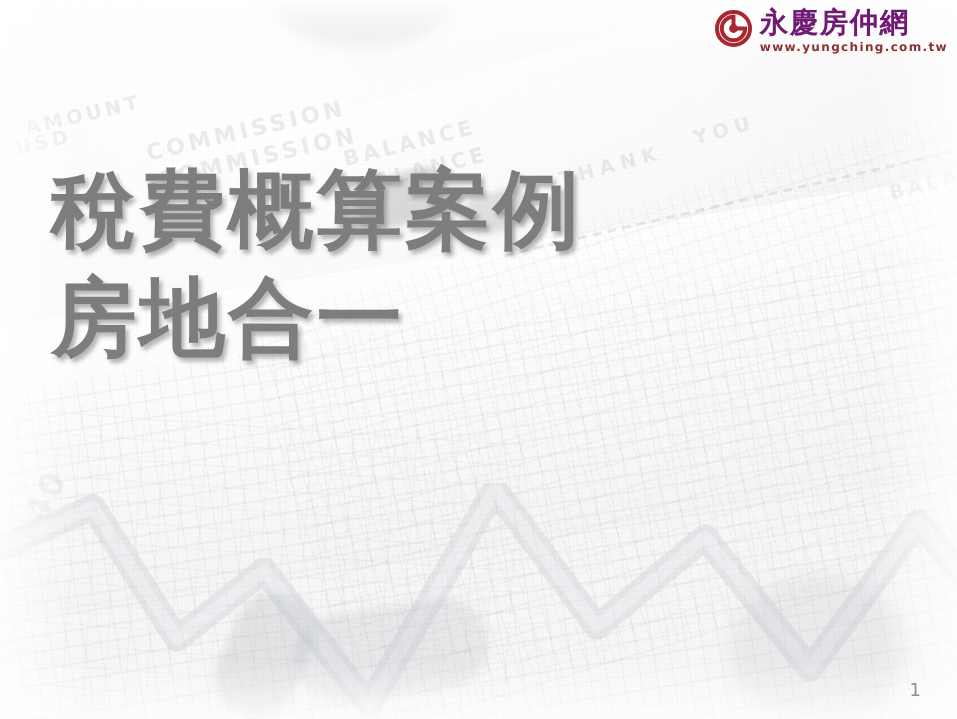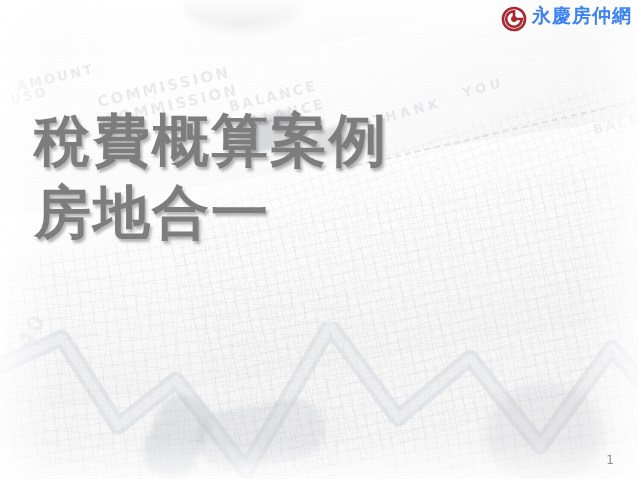--- a/index.html
+++ b/index.html
@@ -165,21 +165,21 @@
     display: flex;
     align-items: flex-start;
     gap: 5px;
   }
   .logo-mark { width: 26px; height: 26px; flex: 0 0 auto; margin-top: 1px; }
   .logo-text-wrap { display: flex; flex-direction: column; align-items: flex-start; }
   .logo-cn {
     font-size: 19px;
     line-height: 20px;
     font-weight: bold;
-    color: #3b82f6;
+    color: #701a75;
     letter-spacing: 1px;
     font-family: "DejaVu Sans", "Liberation Sans", sans-serif;
     white-space: nowrap;
   }
   .logo-url {
     font-size: 8px;
     line-height: 11px;
     color: #8d3036;
     letter-spacing: .9px;
     font-weight: bold;
@@ -276,20 +276,21 @@
   </div>
 
   <div class="logo">
     <svg class="logo-mark" viewBox="0 0 40 40">
       <circle cx="20" cy="20" r="17" fill="none" stroke="#a82730" stroke-width="4"></circle>
       <path d="M20 8 A12 12 0 1 0 32 20 L20 20 Z" fill="none" stroke="#a82730" stroke-width="4" stroke-linecap="round"></path>
       <circle cx="20" cy="20" r="4.5" fill="#a82730"></circle>
     </svg>
     <div class="logo-text-wrap">
       <div class="logo-cn">永慶房仲網</div>
+      <div class="logo-url">www.yungching.com.tw</div>
     </div>
   </div>
 
   <div class="title-block">
     <div class="title-line">稅費概算案例</div>
     <div class="title-line">房地合一</div>
   </div>
 
 
   <div class="page-number">1</div>

